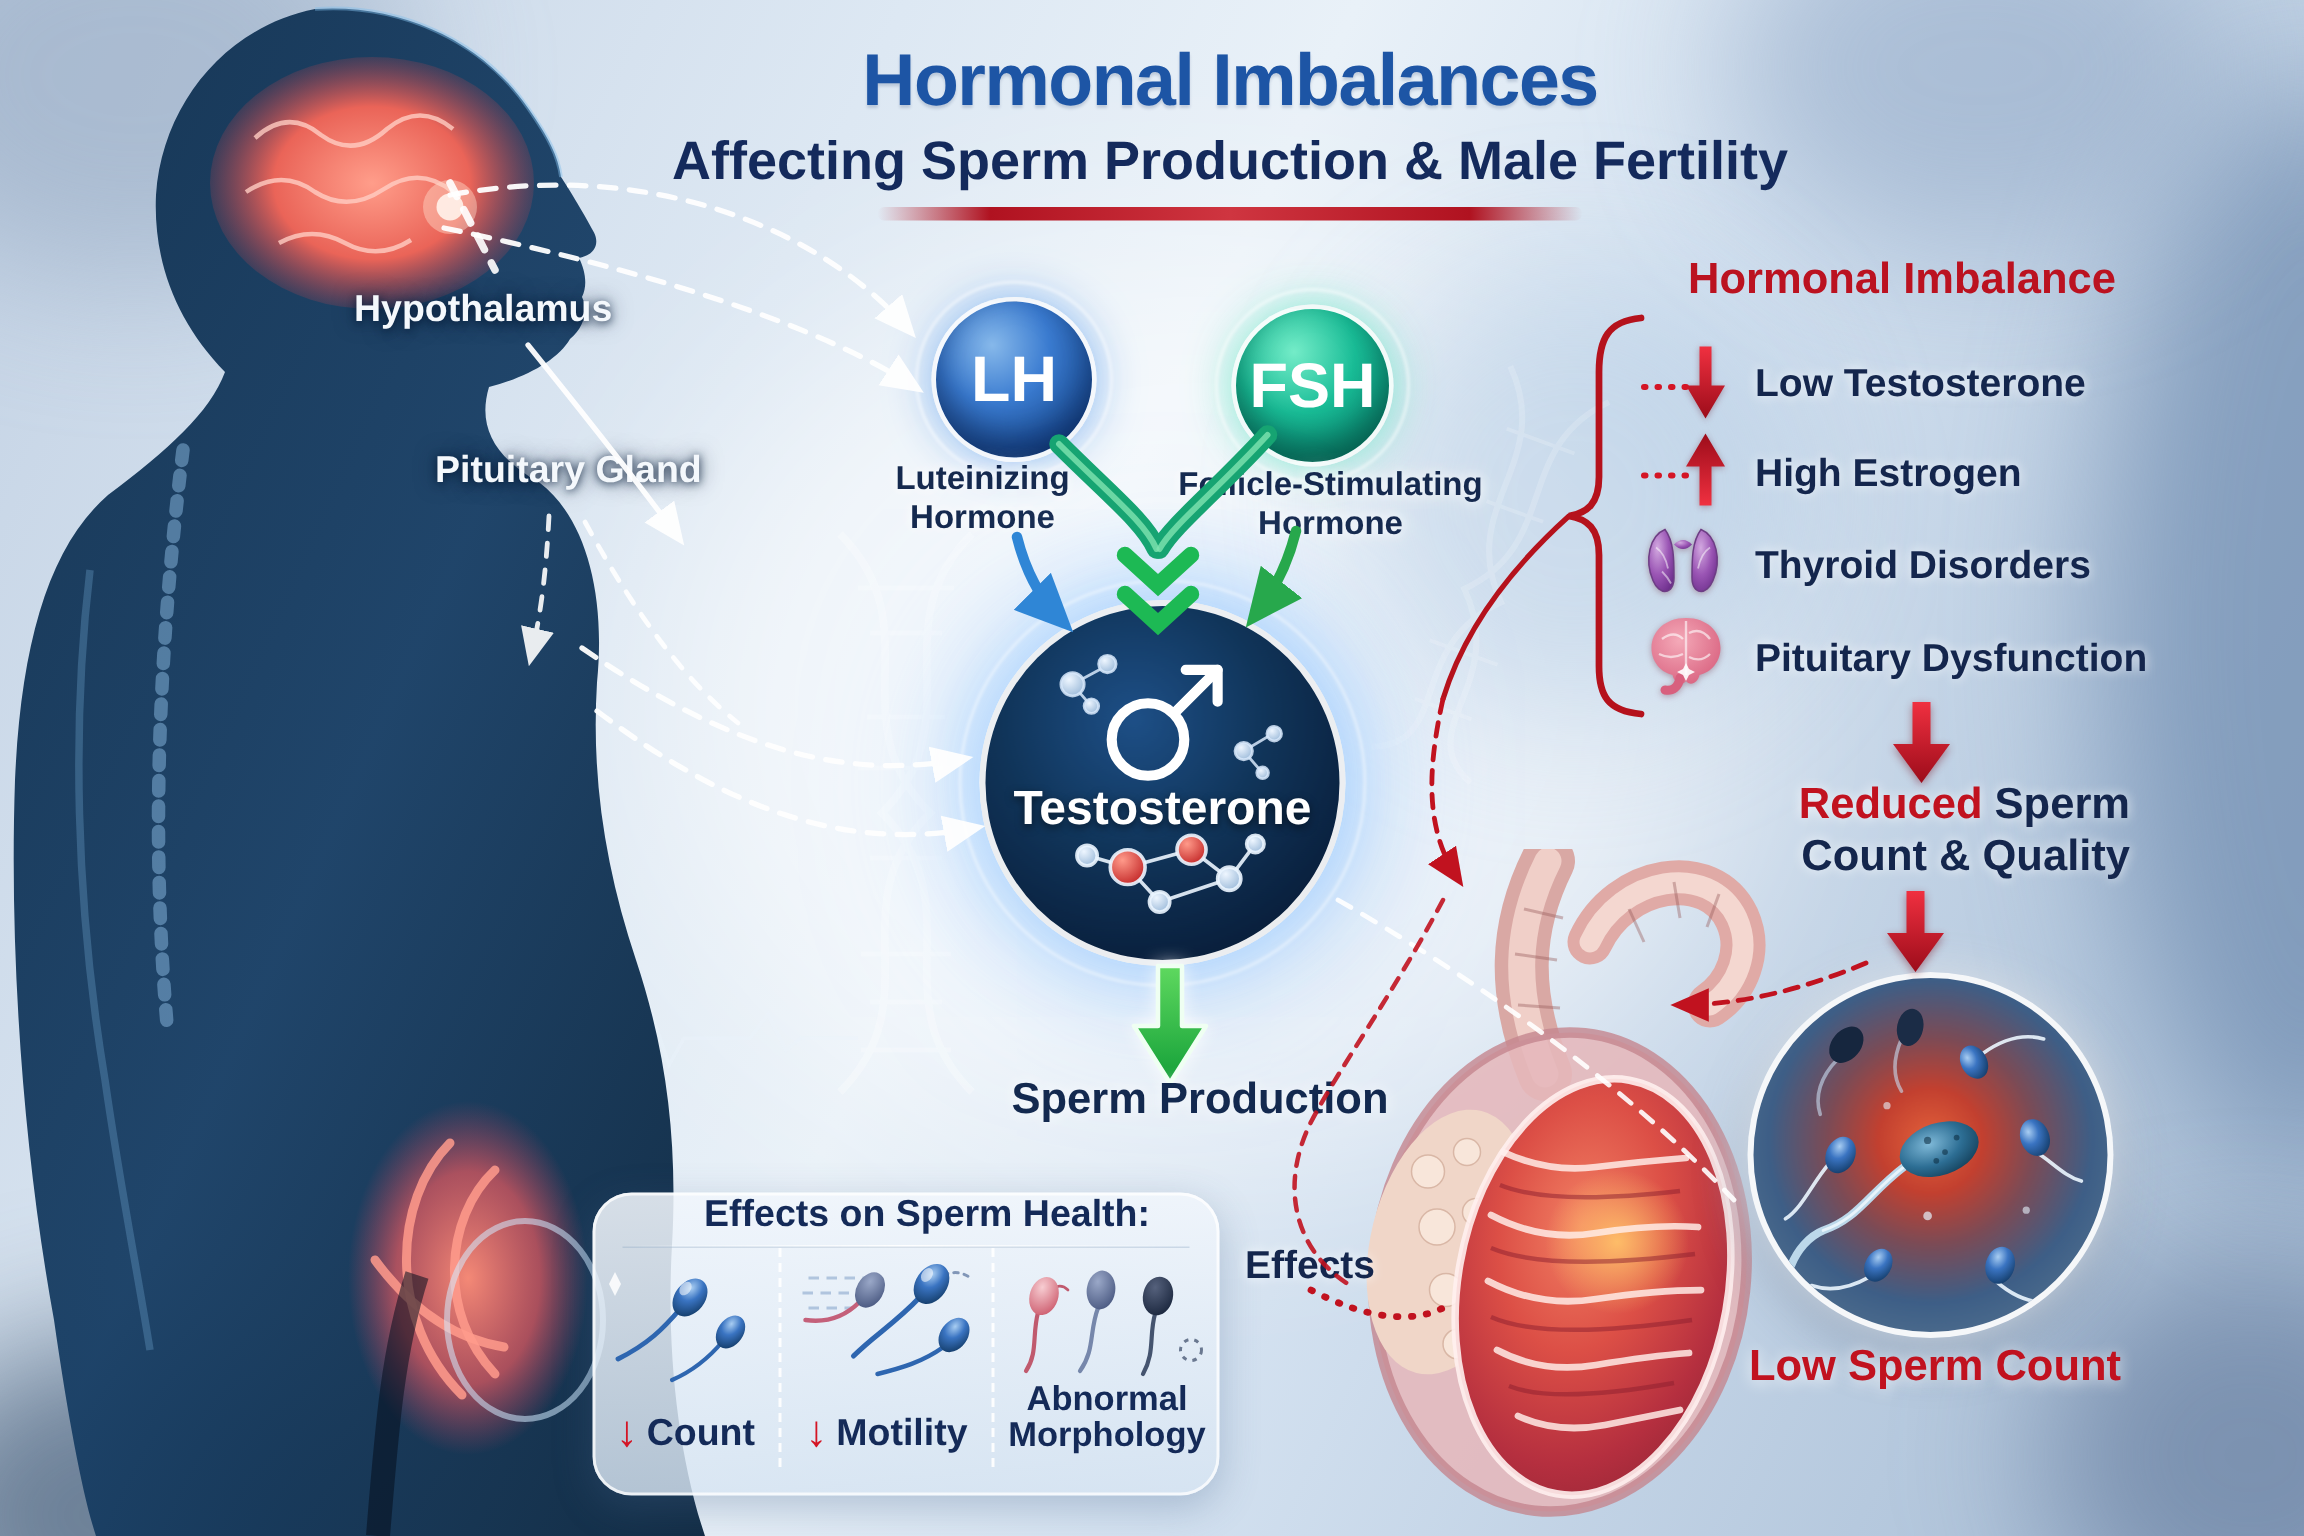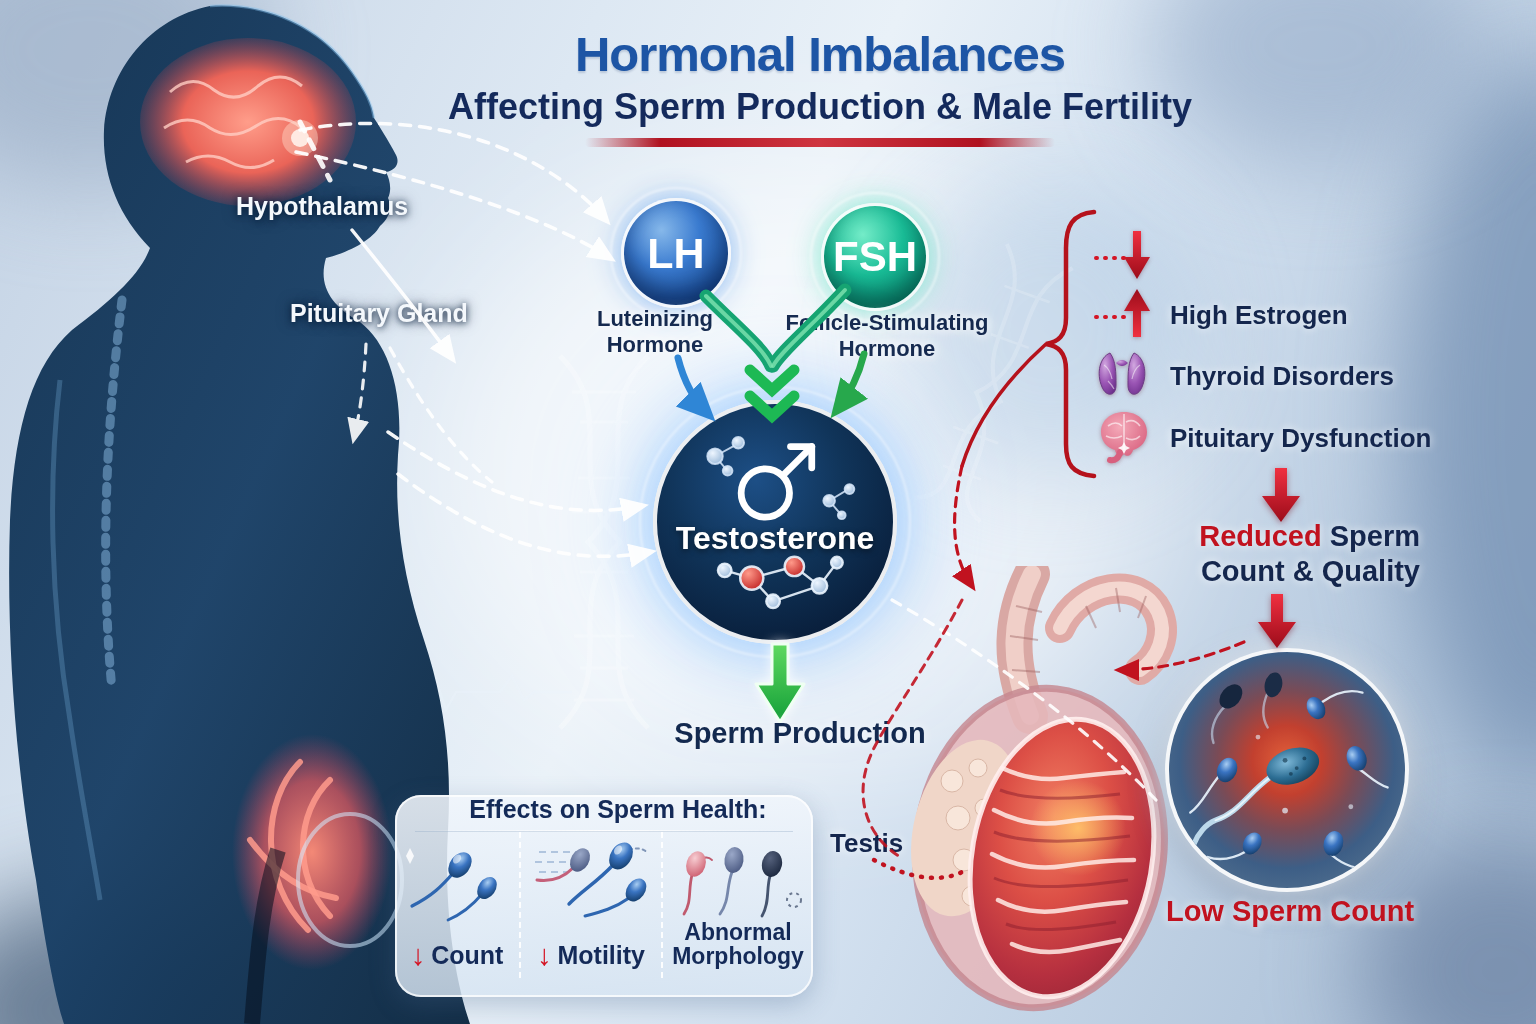--- a/index.html
+++ b/index.html
@@ -418,21 +418,21 @@
       </g>
       <g stroke="rgba(140,30,45,.5)" stroke-width="3" fill="none">
         <path d="M110,224 q34,14 120,4"></path>
           <path d="M104,266 q38,16 136,4"></path>
         <path d="M104,312 q36,16 134,2"></path>
           <path d="M116,358 q30,12 110,-2"></path>
       </g>
       <ellipse cx="172" cy="292" rx="90" ry="140" transform="rotate(10 172 292)" fill="none" stroke="rgba(255,240,238,.9)" stroke-width="5"></ellipse>
     </g>
   </svg>
-  <div class="lbl-testis">Testis</div>
+  <div class="lbl-testis">Effects</div>
 
   <div class="inset-circle">
     <svg viewBox="0 0 244 244" style="position:absolute;inset:0">
       <g fill="none" stroke-linecap="round">
         <path d="M104,130 C80,148 72,166 48,174 C38,178 30,188 26,198" stroke="#bcd8ea" stroke-width="5.5"></path>
         <path d="M104,130 C80,148 72,166 48,174" stroke="#e8f4fb" stroke-width="2"></path>
         <path d="M52,128 C40,142 34,158 22,166" stroke="rgba(235,246,255,.9)" stroke-width="2.5"></path>
         <path d="M188,116 C204,124 212,136 226,140" stroke="rgba(235,246,255,.9)" stroke-width="2.5"></path>
         <path d="M164,206 C176,218 190,224 204,224" stroke="rgba(235,246,255,.9)" stroke-width="2.5"></path>
         <path d="M80,206 C66,214 52,216 40,212" stroke="rgba(235,246,255,.9)" stroke-width="2.5"></path>
@@ -454,24 +454,26 @@
       <ellipse cx="152" cy="58" rx="9" ry="12" transform="rotate(-28 152 58)" fill="url(#gSpermBlue)"></ellipse>
       <ellipse cx="64" cy="46" rx="10" ry="14" transform="rotate(40 64 46)" fill="#16263e"></ellipse>
       <ellipse cx="108" cy="34" rx="9" ry="13" transform="rotate(12 108 34)" fill="#1b2c46"></ellipse>
       <circle cx="120" cy="164" r="3" fill="rgba(230,242,252,.7)"></circle>
       <circle cx="188" cy="160" r="2.5" fill="rgba(230,242,252,.6)"></circle>
       <circle cx="92" cy="88" r="2.5" fill="rgba(230,242,252,.6)"></circle>
     </svg>
   </div>
   <div class="low-count">Low Sperm Count</div>
 
+  <div class="imb-head">Hormonal Imbalance</div>
 
   <svg class="ico ico-dn" viewBox="0 0 30 52">
     <path d="M11,2 L19,2 L19,28 L28,28 L15,50 L2,28 L11,28 Z" fill="url(#gRed)"></path>
   </svg>
+  <div class="imb-label il1">Low Testosterone</div>
 
   <svg class="ico ico-up" viewBox="0 0 30 52">
     <path d="M11,50 L19,50 L19,24 L28,24 L15,2 L2,24 L11,24 Z" fill="url(#gRedUp)"></path>
   </svg>
   <div class="imb-label il2">High Estrogen</div>
 
   <svg class="ico ico-thy" viewBox="0 0 64 56">
     <path d="M20,6 C10,10 6,26 12,40 C16,50 26,50 26,38 C26,26 26,14 20,6 Z" fill="url(#gPurp)" stroke="#6d3d85" stroke-width="1"></path>
     <path d="M44,6 C54,10 58,26 52,40 C48,50 38,50 38,38 C38,26 38,14 44,6 Z" fill="url(#gPurp)" stroke="#6d3d85" stroke-width="1"></path>
     <path d="M26,16 C30,12 34,12 38,16 C34,20 30,20 26,16 Z" fill="url(#gPurp)"></path>

